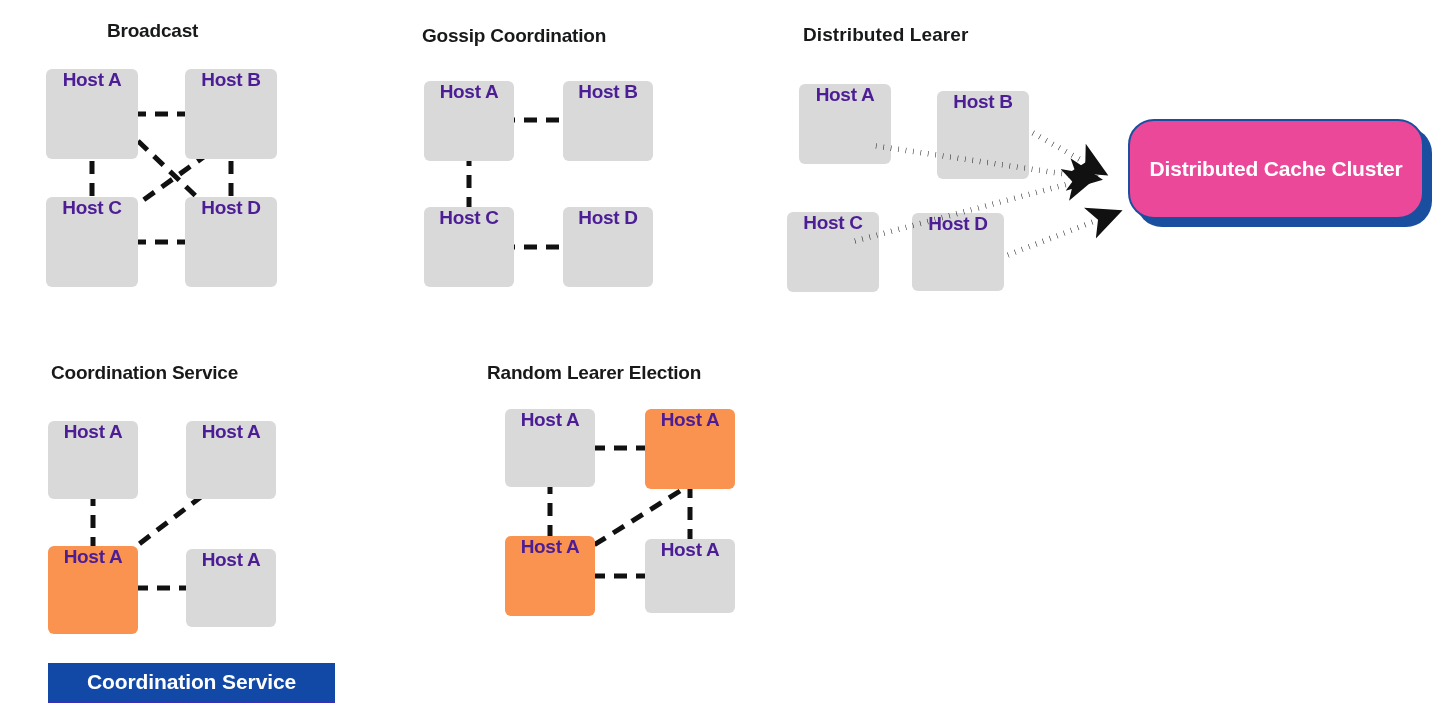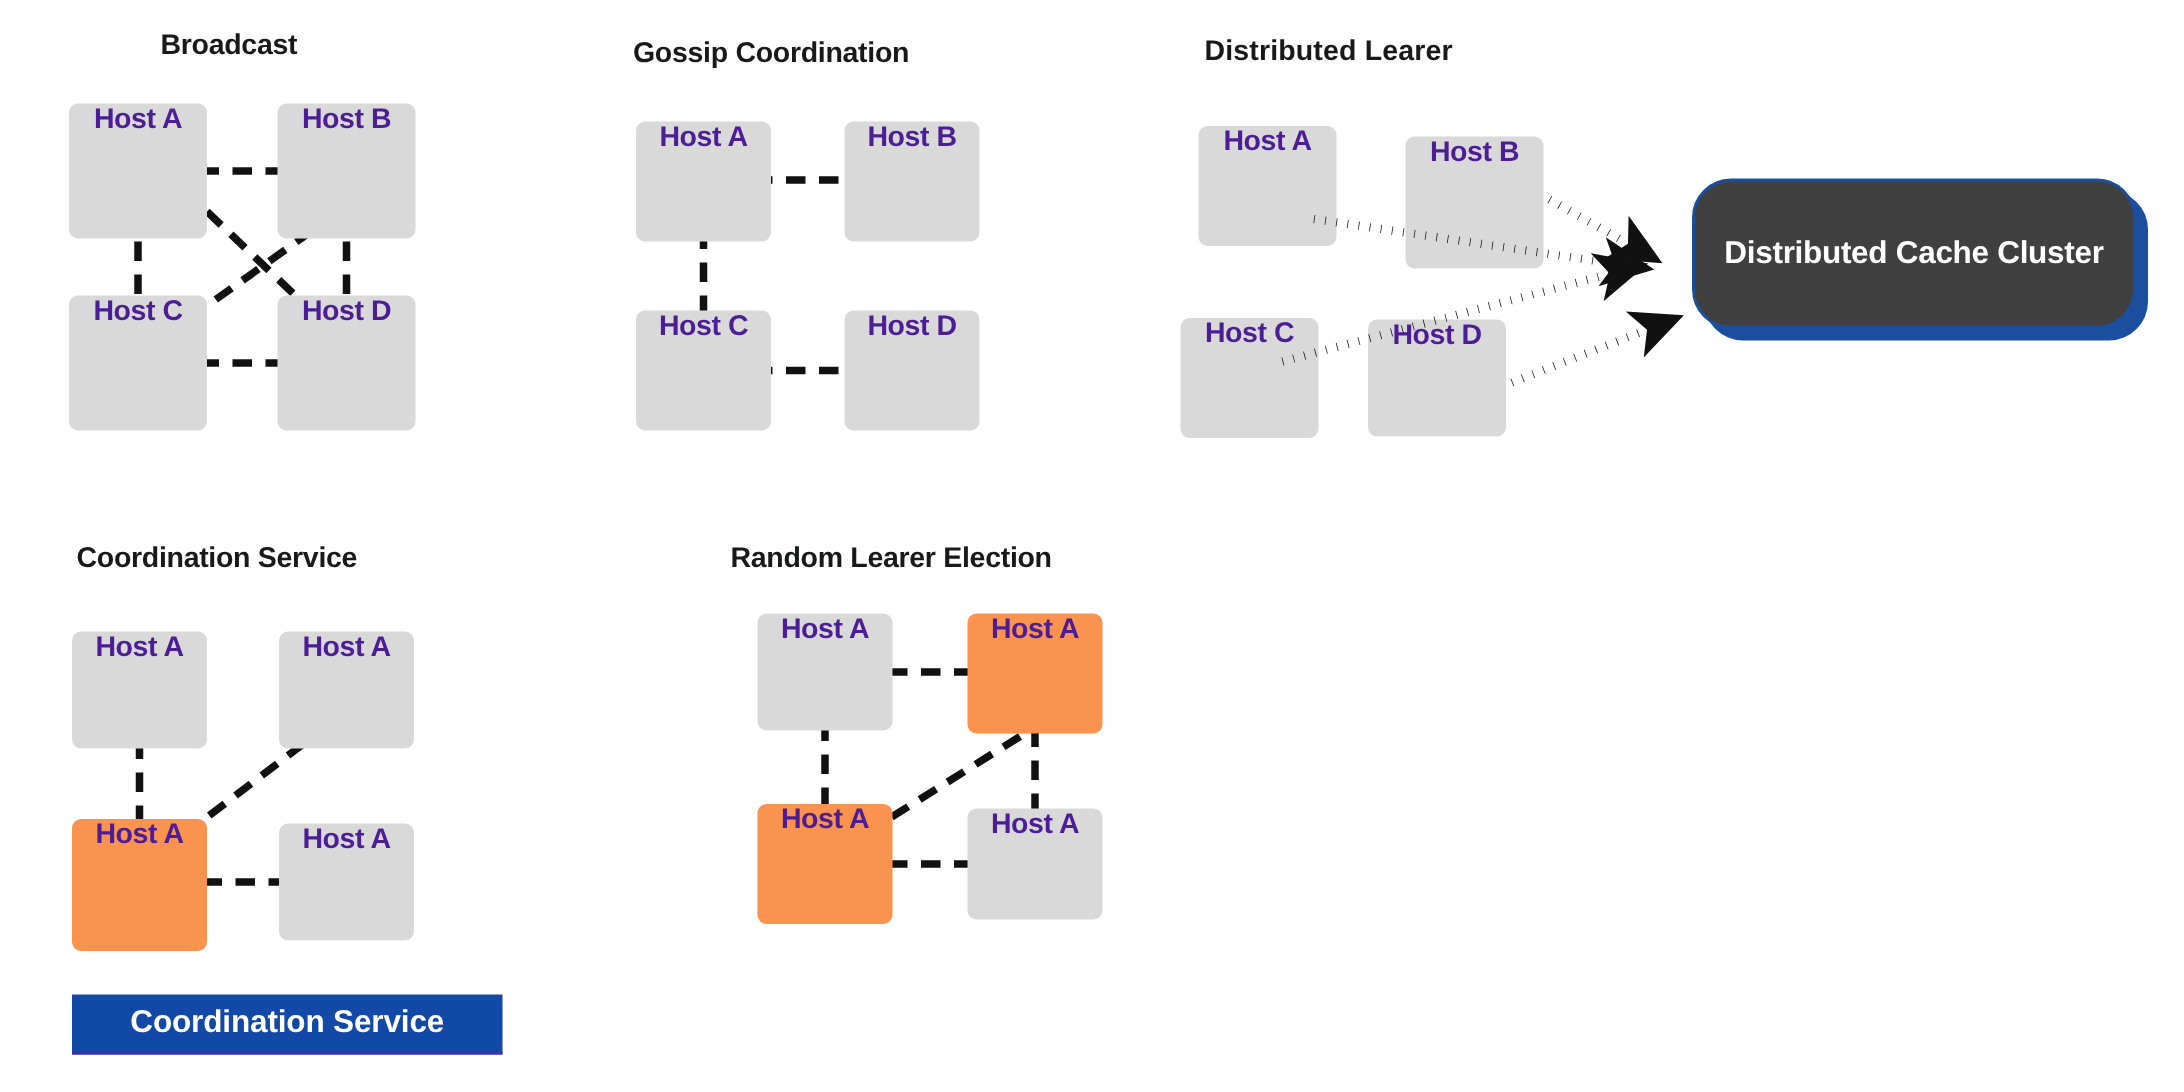--- a/index.html
+++ b/index.html
@@ -175,21 +175,21 @@
       <div class="node gray" style="left: 937px; top: 90px; width: 92px; height: 88px;">
         <span>Host B</span>
       </div>
       <div class="node gray" style="left: 787px; top: 211px; width: 92px; height: 80px;">
         <span>Host C</span>
       </div>
       <div class="node gray" style="left: 912px; top: 212px; width: 92px; height: 78px;">
         <span>Host D</span>
       </div>
       <div class="cluster-shadow" style="left: 1136px; top: 126px; width: 296px; height: 100px; background: rgb(26, 79, 160);"></div>
-      <div class="cluster-box" style="left: 1128px; top: 118px; width: 296px; height: 100px; background: #404040; border: 2px solid rgb(26, 79, 160);">
+      <div class="cluster-box" style="left: 1128px; top: 118px; width: 296px; height: 100px; background: #ec4899; border: 2px solid rgb(26, 79, 160);">
         <span>Distributed Cache Cluster</span>
       </div>
       <div class="panel-title" style="left: 51px; top: 361px;">Coordination Service</div>
       <div class="node gray" style="left: 48px; top: 420px; width: 90px; height: 78px;">
         <span>Host A</span>
       </div>
       <div class="node gray" style="left: 186px; top: 420px; width: 90px; height: 78px;">
         <span>Host A</span>
       </div>
       <div class="node orange" style="left: 48px; top: 545px; width: 90px; height: 88px;">

